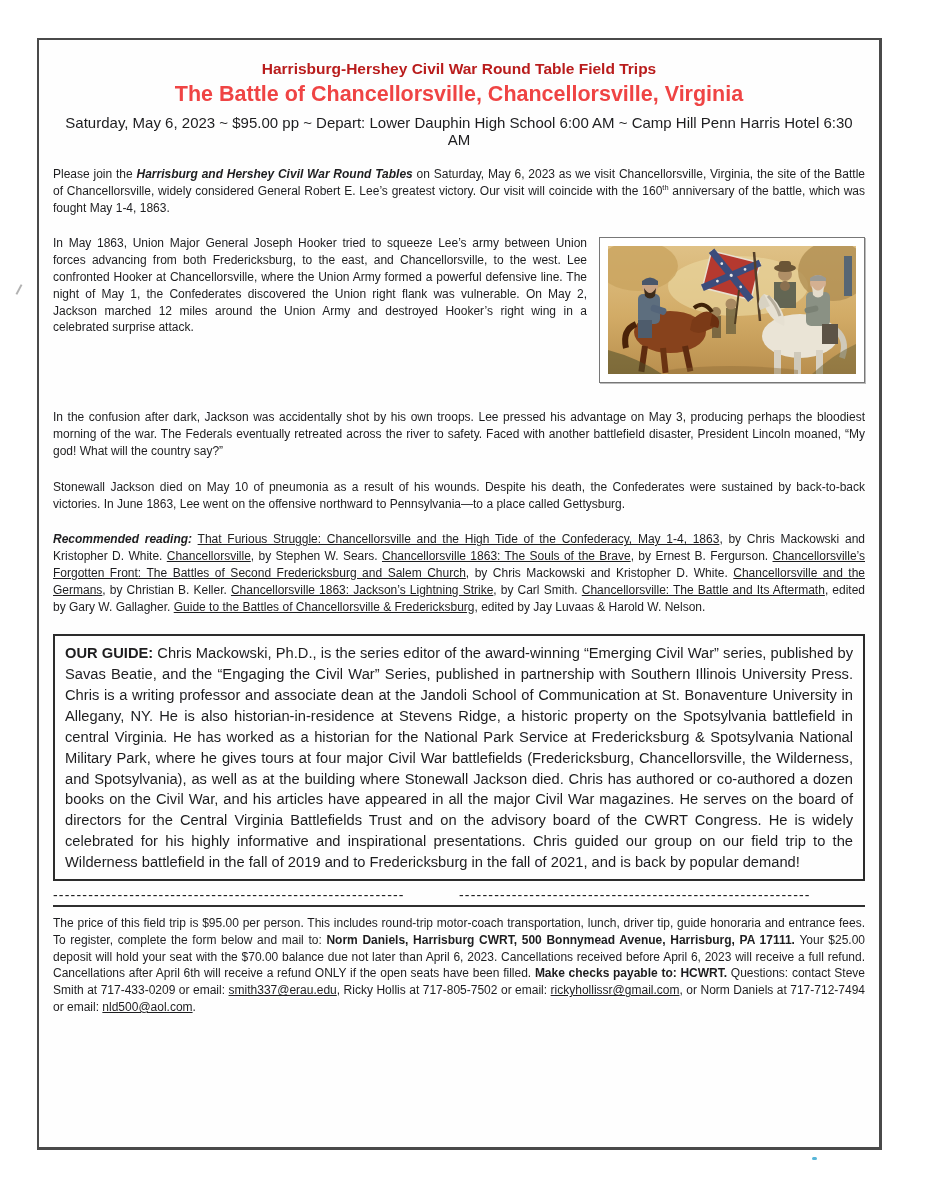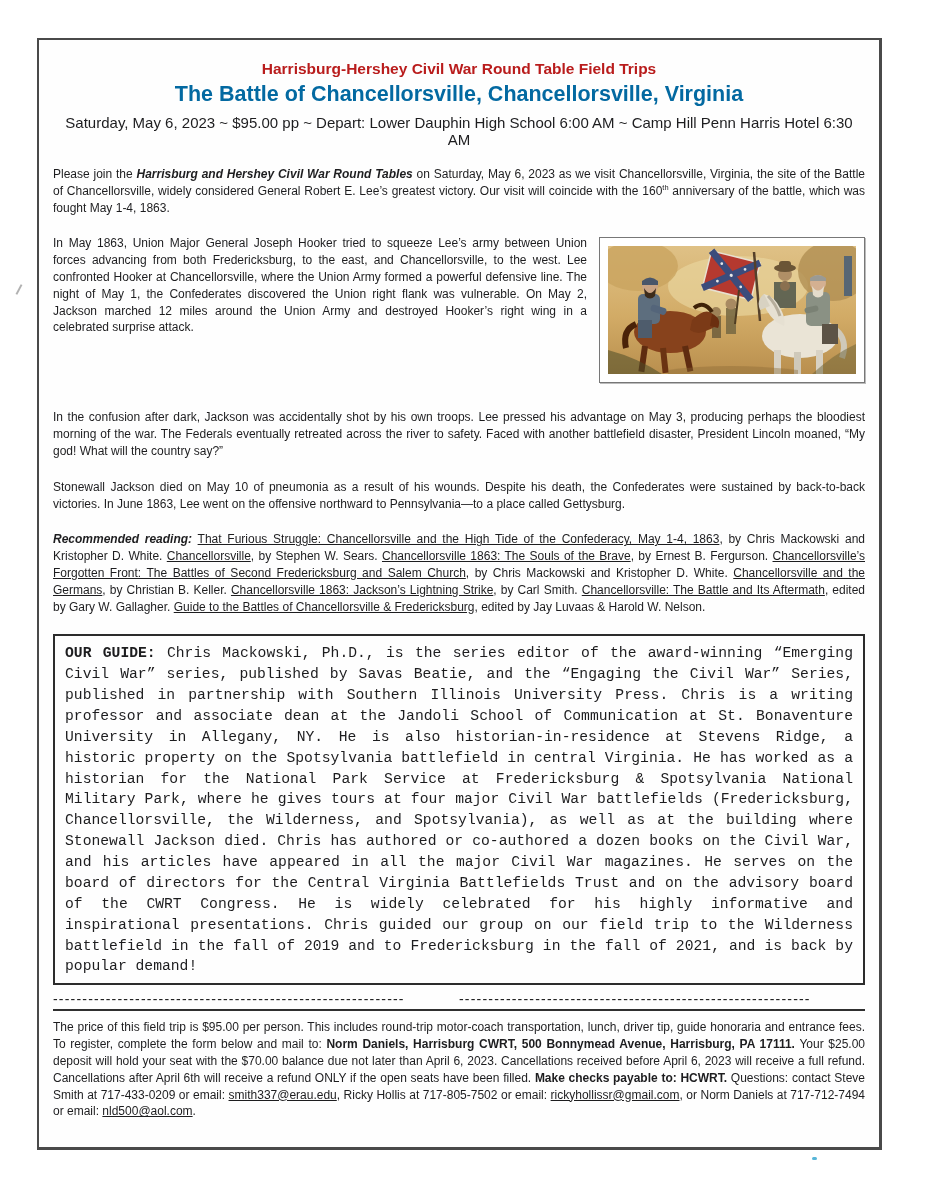--- a/index.html
+++ b/index.html
@@ -5,36 +5,36 @@
   html,body{margin:0;padding:0;background:#ffffff;}
   body{width:928px;height:1200px;position:relative;font-family:"Liberation Sans",sans-serif;color:#1d1d1f;}
   .page{
     position:absolute;left:37px;top:38px;width:845px;height:1112px;
     box-sizing:border-box;background:#fefefe;
     border:2px solid #4a4a4a;border-right-width:3px;border-bottom-width:3px;
     padding:16px 14px 10px 14px;overflow:hidden;
   }
   .c{text-align:center;}
   .org-line{color:#b91c1c;font-weight:bold;font-size:15.5px;margin-top:4px;}
-  .doc-title{color:#0369a1;font-weight:bold;font-size:21.5px;margin-top:4px;}
+  .doc-title{color:#ef4444;font-weight:bold;font-size:21.5px;margin-top:4px;}
   .date-line{font-size:15px;margin-top:7px;margin-bottom:18px;}
   p.body{font-size:12px;line-height:1.4;text-align:justify;margin:0 0 19px 0;}
   .b{font-weight:bold;}
   .u{text-decoration:underline;}
   .bi{font-weight:bold;font-style:italic;}
   .sup{vertical-align:super;font-size:0.62em;}
   .wrap-block::after{content:"";display:block;clear:both;}
   .painting-frame{
     float:right;width:248px;height:128px;margin:2px 0 8px 12px;
     background:#ffffff;border:1px solid #777;box-shadow:1px 1px 0 #bbb;
     padding:8px;box-sizing:content-box;
   }
   .painting-frame svg{display:block;}
   .guide-box{
-    border:2px solid #2c2c2c;padding:7px 10px 6px 10px;margin:0 0 6px 0;font-family:Liberation Mono, monospace;
+    border:2px solid #2c2c2c;padding:7px 10px 6px 10px;margin:0 0 6px 0;
   }
   .guide-box p.body{margin:0;line-height:1.42;font-size:14.7px;}
   .divider-row{display:flex;align-items:center;margin-top:3px;}
   .dashes{flex:1;overflow:hidden;white-space:nowrap;font-size:14px;letter-spacing:1.2px;color:#222;}
   .divider-title{font-size:22px;font-weight:bold;letter-spacing:0.3px;padding:0 7px;white-space:nowrap;}
   .divider-rule{border-bottom:2px solid #2f2f2f;margin:2px 0 8px 0;}
   .pen-mark{position:absolute;left:18px;top:284px;width:2px;height:11px;background:#9d9d9d;transform:rotate(28deg);opacity:.8;}
   .scan-speck{position:absolute;left:812px;top:1157px;width:5px;height:3px;background:#58b6d8;border-radius:2px;}
 </style>
 </head>

